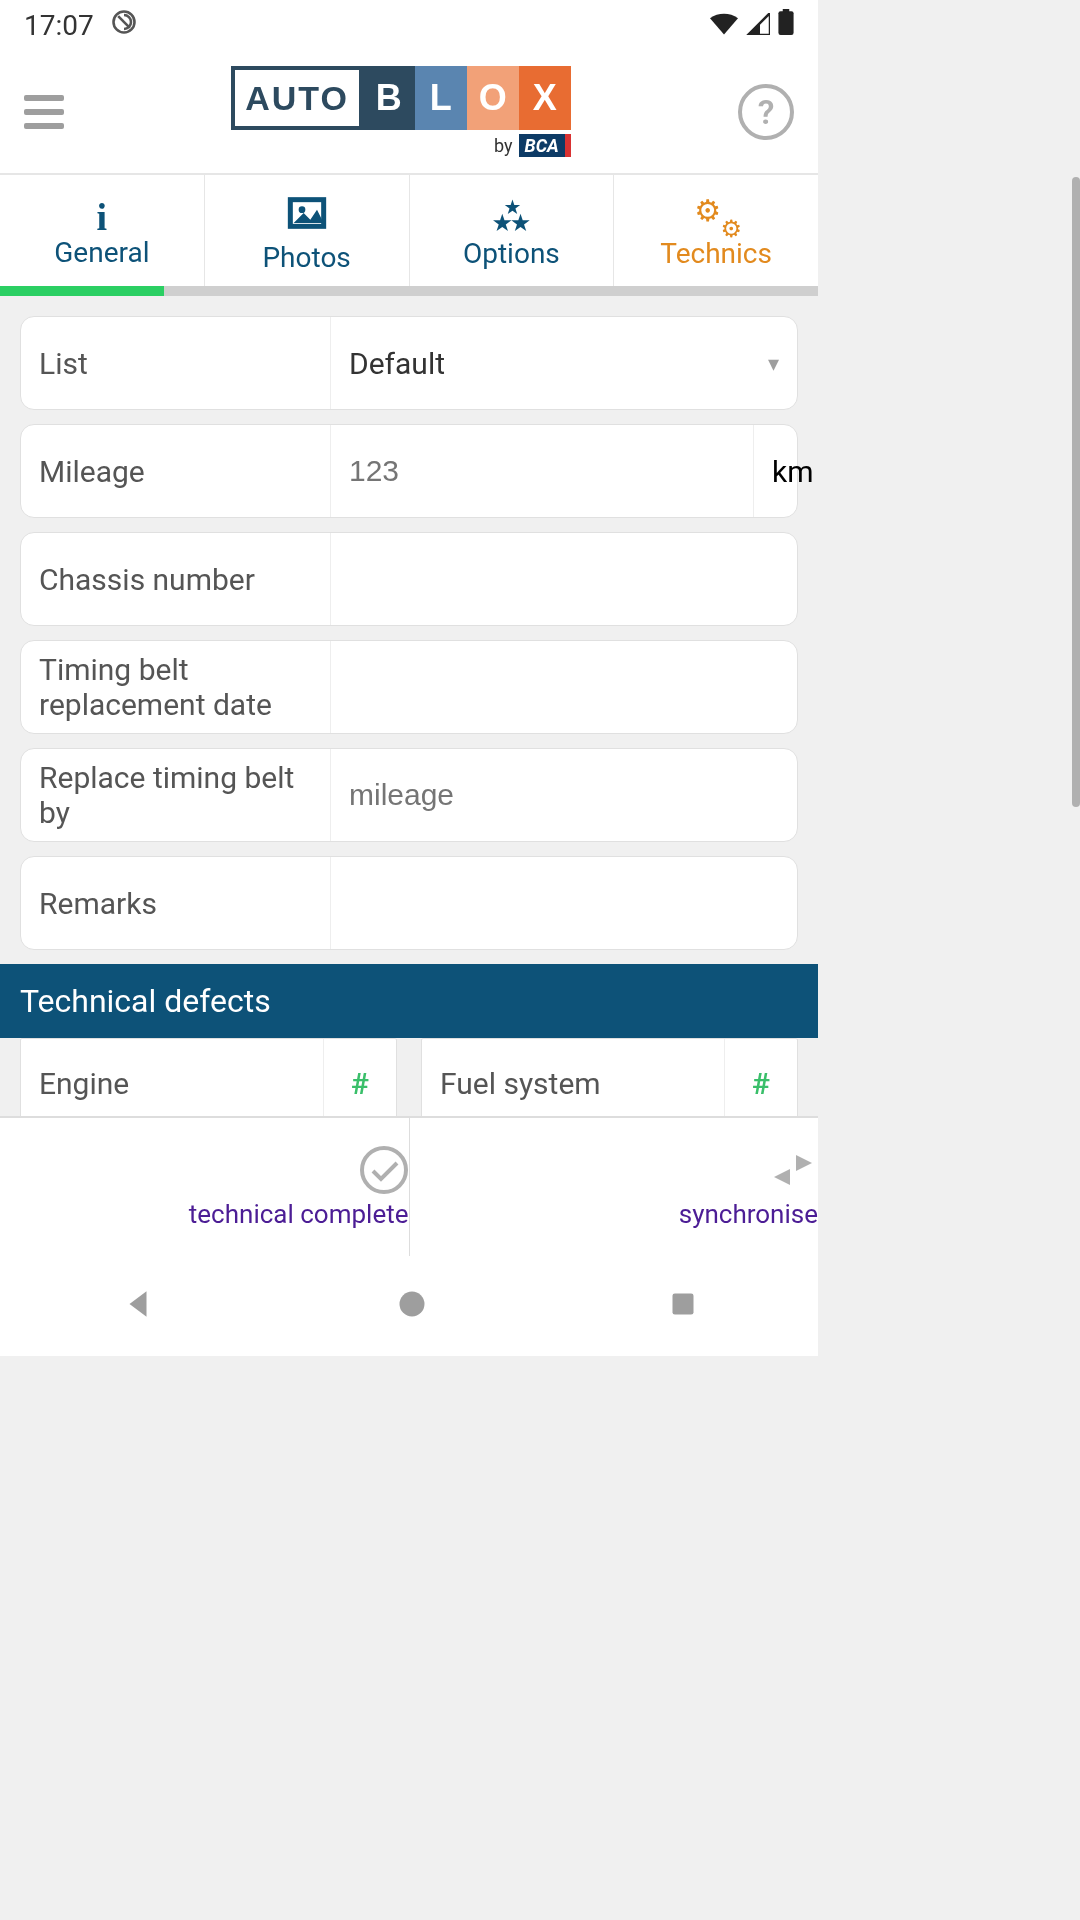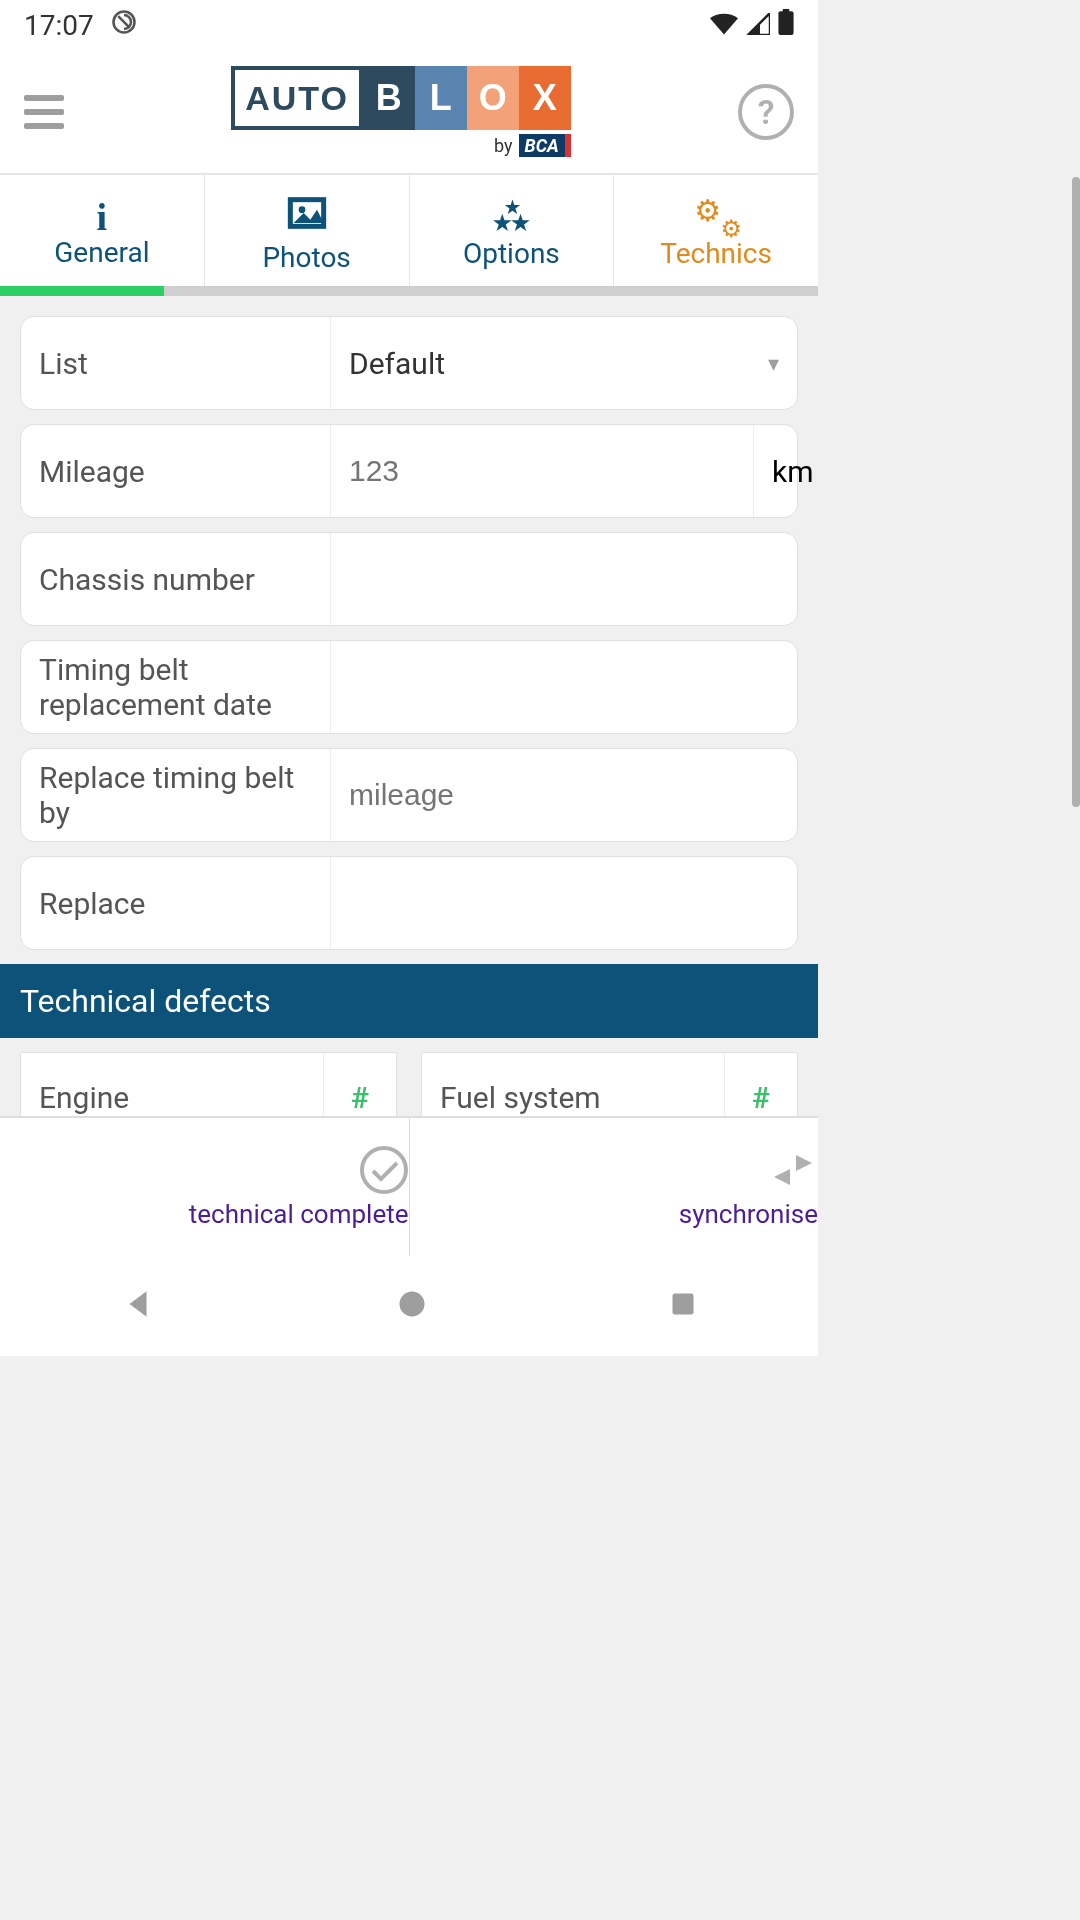--- a/index.html
+++ b/index.html
@@ -159,21 +159,21 @@
     background: #0d5278;
     color: #fff;
     font-size: 32px;
     padding: 18px 20px;
     margin: 0 -20px;
   }
   .defects-grid {
     display: grid;
     grid-template-columns: 1fr 1fr;
     gap: 14px 24px;
-    margin-top: 14px;
+    margin-top: 0;
   }
   .defect {
     background:#fff;
     border:1px solid #e0e0e0;
     border-radius:2px;
     display:flex;
     min-height:90px;
   }
   .defect .d-label {
     flex:1; display:flex; align-items:center; padding:0 18px;
@@ -343,21 +343,21 @@
     <div class="label">Timing belt replacement date</div>
     <input class="val" style="">
   </div>
 
   <div class="row">
     <div class="label">Replace timing belt by</div>
     <input class="val placeholder" style="color: rgb(51, 51, 51);" placeholder="mileage">
   </div>
 
   <div class="row">
-    <div class="label">Replace</div>
+    <div class="label">Remarks</div>
     <input class="val" style="">
   </div>
 
   <div class="section-header">Technical defects</div>
 
   <div class="defects-grid">
     <div class="defect">
       <div class="d-label">Engine</div>
       <div class="hash">#</div>
     </div>

